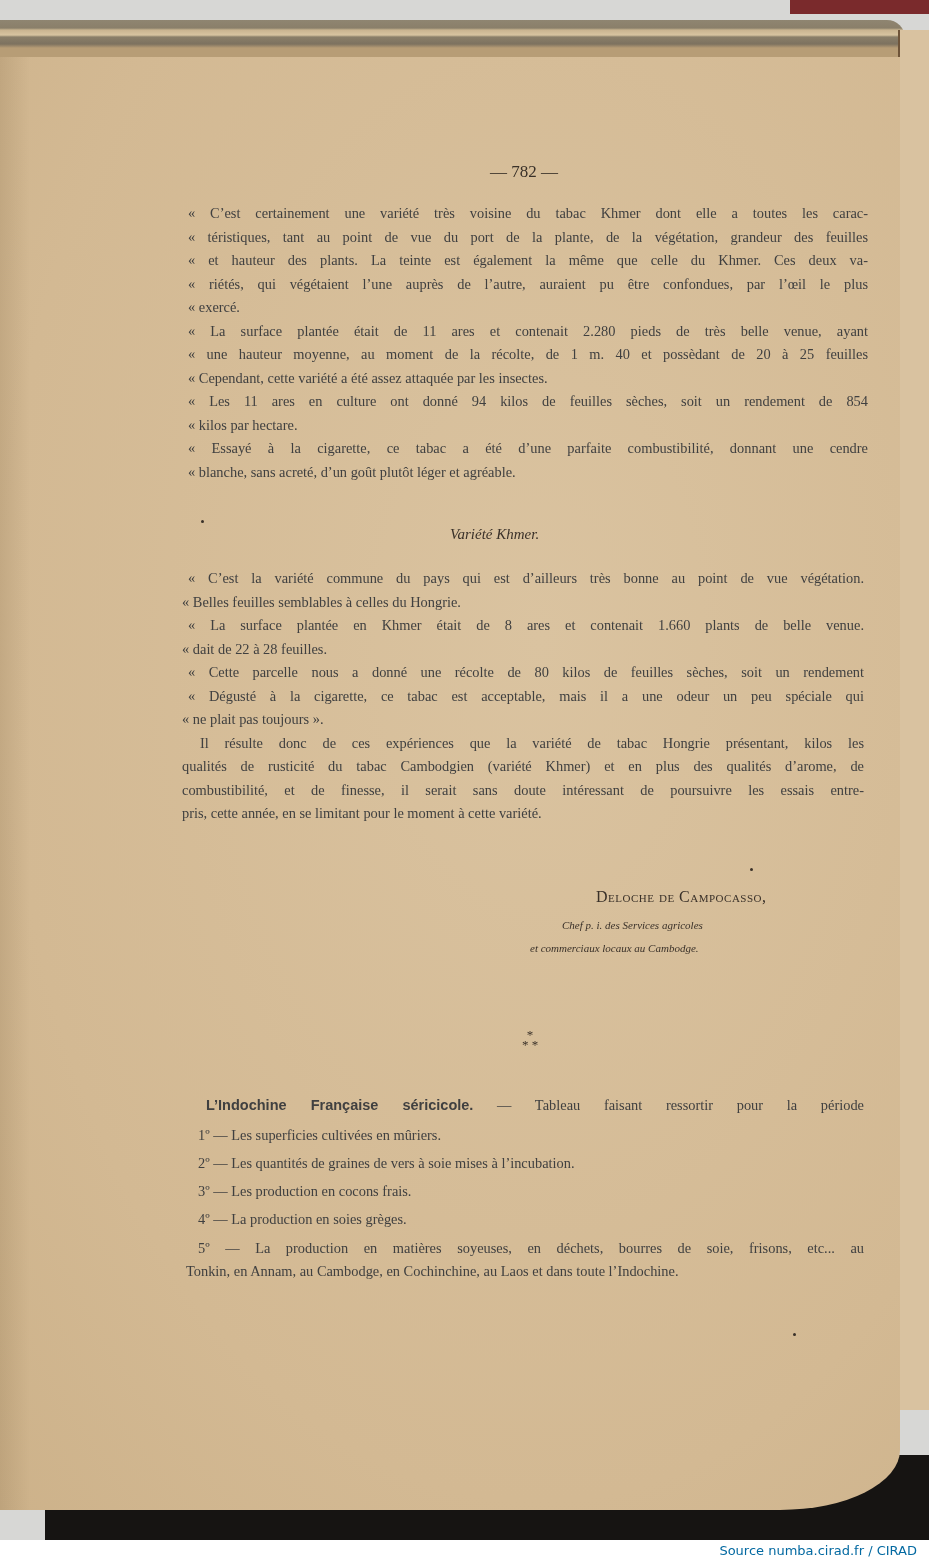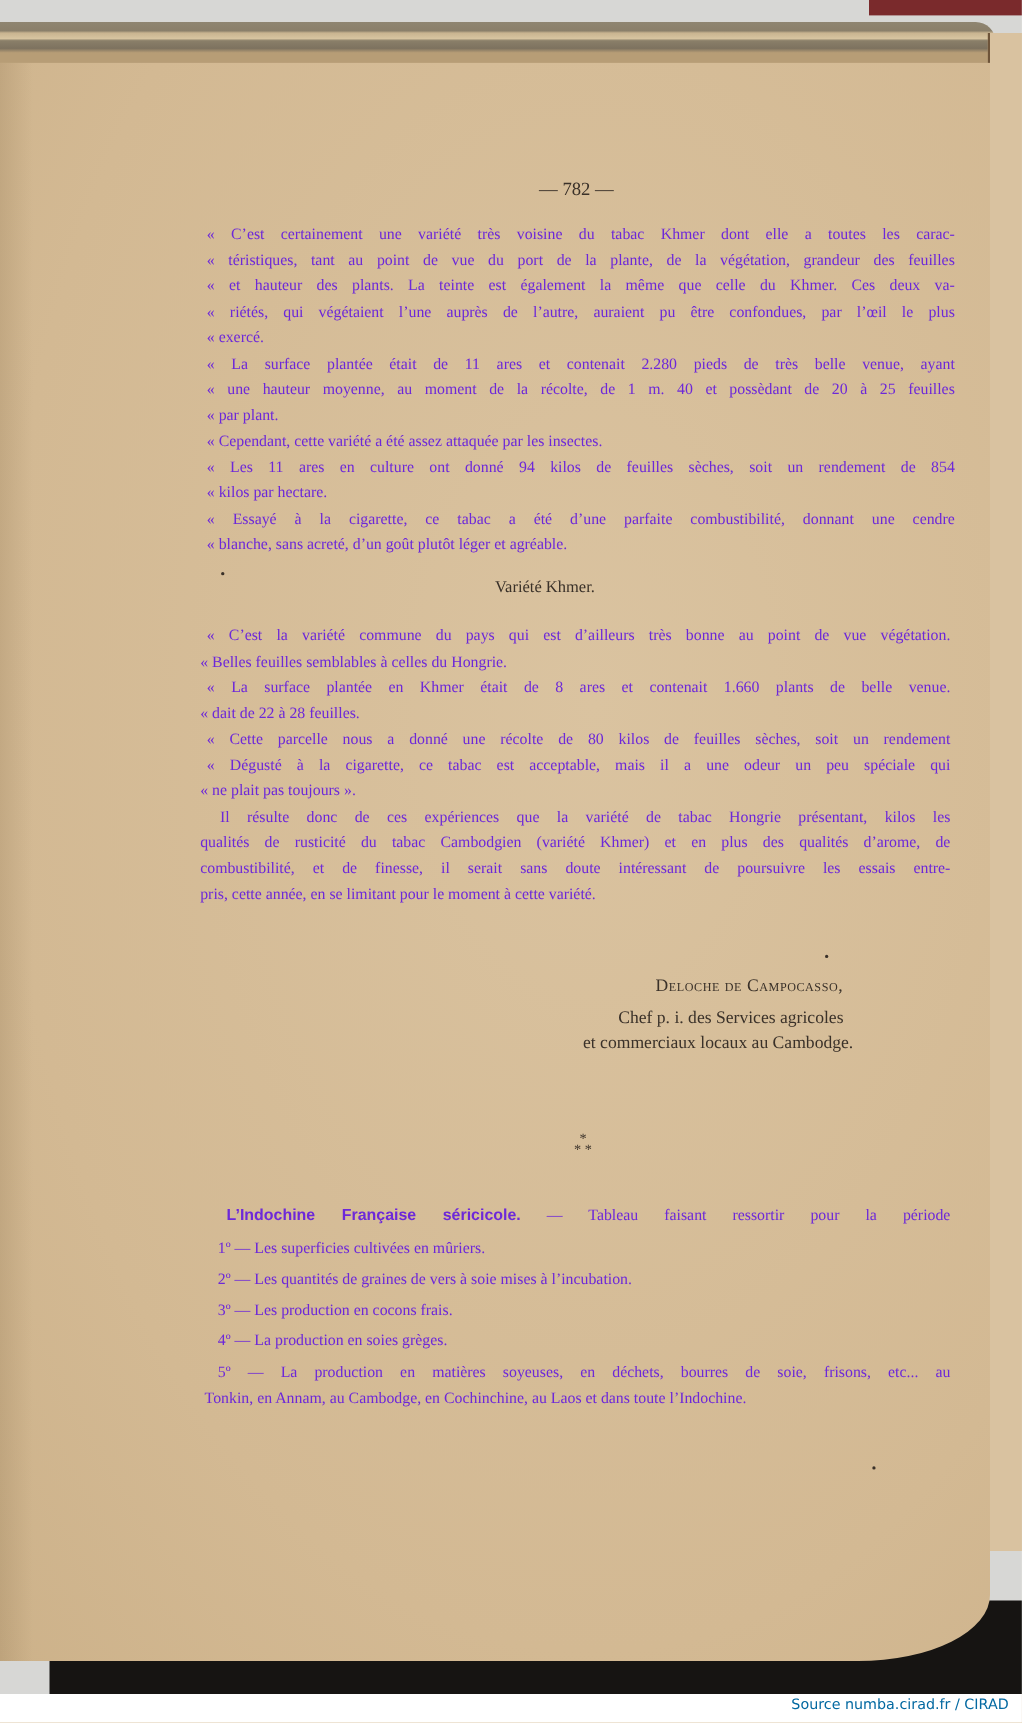--- a/index.html
+++ b/index.html
@@ -31,33 +31,33 @@
       background-image:
         linear-gradient(90deg, rgba(120,95,60,0.18) 0px, rgba(120,95,60,0) 30px),
         radial-gradient(ellipse at 60% 40%, #dac3a0 0%, #d3b993 70%, #cdb28a 100%);
     }
     .next-page {
       position: absolute; left: 898px; top: 30px; width: 31px; height: 1380px;
       background: #d9c2a0; border-left: 2px solid #6e5439;
     }
     .content {
       position: absolute; left: 188px; top: 0; width: 676px;
-      color: #6d28d9; font-size: 14.4px; line-height: 23.5px;
+      color: #404040; font-size: 14.4px; line-height: 23.5px;
     }
     .pagenum {
       position: absolute; left: 490px; top: 162px; font-size: 17px; color: #3a3129;
     }
     .block1 { position: absolute; left: 188px; top: 202px; width: 680px; }
     .section-title {
-      position: absolute; left: 450px; top: 526px; font-size: 15px; color: #3a3129;
+      position: absolute; left: 450px; top: 526px; font-style: italic; font-size: 15px; color: #3a3129;
     }
     .block2 { position: absolute; left: 182px; top: 567px; width: 682px; }
     .signature { position: absolute; left: 530px; top: 888px; width: 320px; color: #3a3129; }
     .sig-name { font-variant: small-caps; font-size: 16px; letter-spacing: 0.5px; margin-left: 66px; }
-    .sig-title { font-size: 16px; line-height: 23px; margin-top: 8px; }
+    .sig-title { font-style: italic; font-size: 11px; line-height: 23px; margin-top: 8px; }
     .sig-title .l1 { margin-left: 32px; }
     .stars { position: absolute; left: 512px; top: 1030px; font-size: 13px; color: #3a3129; line-height: 10px; text-align: center; width: 36px; }
     .block3 { position: absolute; left: 186px; top: 1094px; width: 678px; }
     .lead { font-family: "Liberation Sans", sans-serif; font-weight: bold; font-size: 14.5px; }
     .list { margin-top: 6px; }
     .list .item { margin: 0 0 4.8px 0; text-indent: 0; padding-left: 12px; }
     .footer {
       position: absolute; right: 12px; top: 1543px; font-family: "DejaVu Sans", sans-serif; font-size: 13px; color: #0369a1;
     }
     .line { display: block; }
@@ -77,21 +77,20 @@
   <div class="pagenum">— 782 —</div>
 
   <div class="content block1">
     <span class="line justify" style="padding-left:0">« C’est certainement une variété très voisine du tabac Khmer dont elle a toutes les carac-</span>
     <span class="line justify">« téristiques, tant au point de vue du port de la plante, de la végétation, grandeur des feuilles</span>
     <span class="line justify">« et hauteur des plants. La teinte est également la même que celle du Khmer. Ces deux va-</span>
     <span class="line justify">« riétés, qui végétaient l’une auprès de l’autre, auraient pu être confondues, par l’œil le plus</span>
     <span class="line">« exercé.</span>
     <span class="line justify" style="padding-left:0">« La surface plantée était de 11 ares et contenait 2.280 pieds de très belle venue, ayant</span>
     <span class="line justify">« une hauteur moyenne, au moment de la récolte, de 1 m. 40 et possèdant de 20 à 25 feuilles</span>
-    <span class="line">« par plant.</span>
     <span class="line">« Cependant, cette variété a été assez attaquée par les insectes.</span>
     <span class="line justify">« Les 11 ares en culture ont donné 94 kilos de feuilles sèches, soit un rendement de 854</span>
     <span class="line">« kilos par hectare.</span>
     <span class="line justify">« Essayé à la cigarette, ce tabac a été d’une parfaite combustibilité, donnant une cendre</span>
     <span class="line">« blanche, sans acreté, d’un goût plutôt léger et agréable.</span>
   </div>
 
   <div class="section-title">Variété Khmer.</div>
 
   <div class="content block2">

